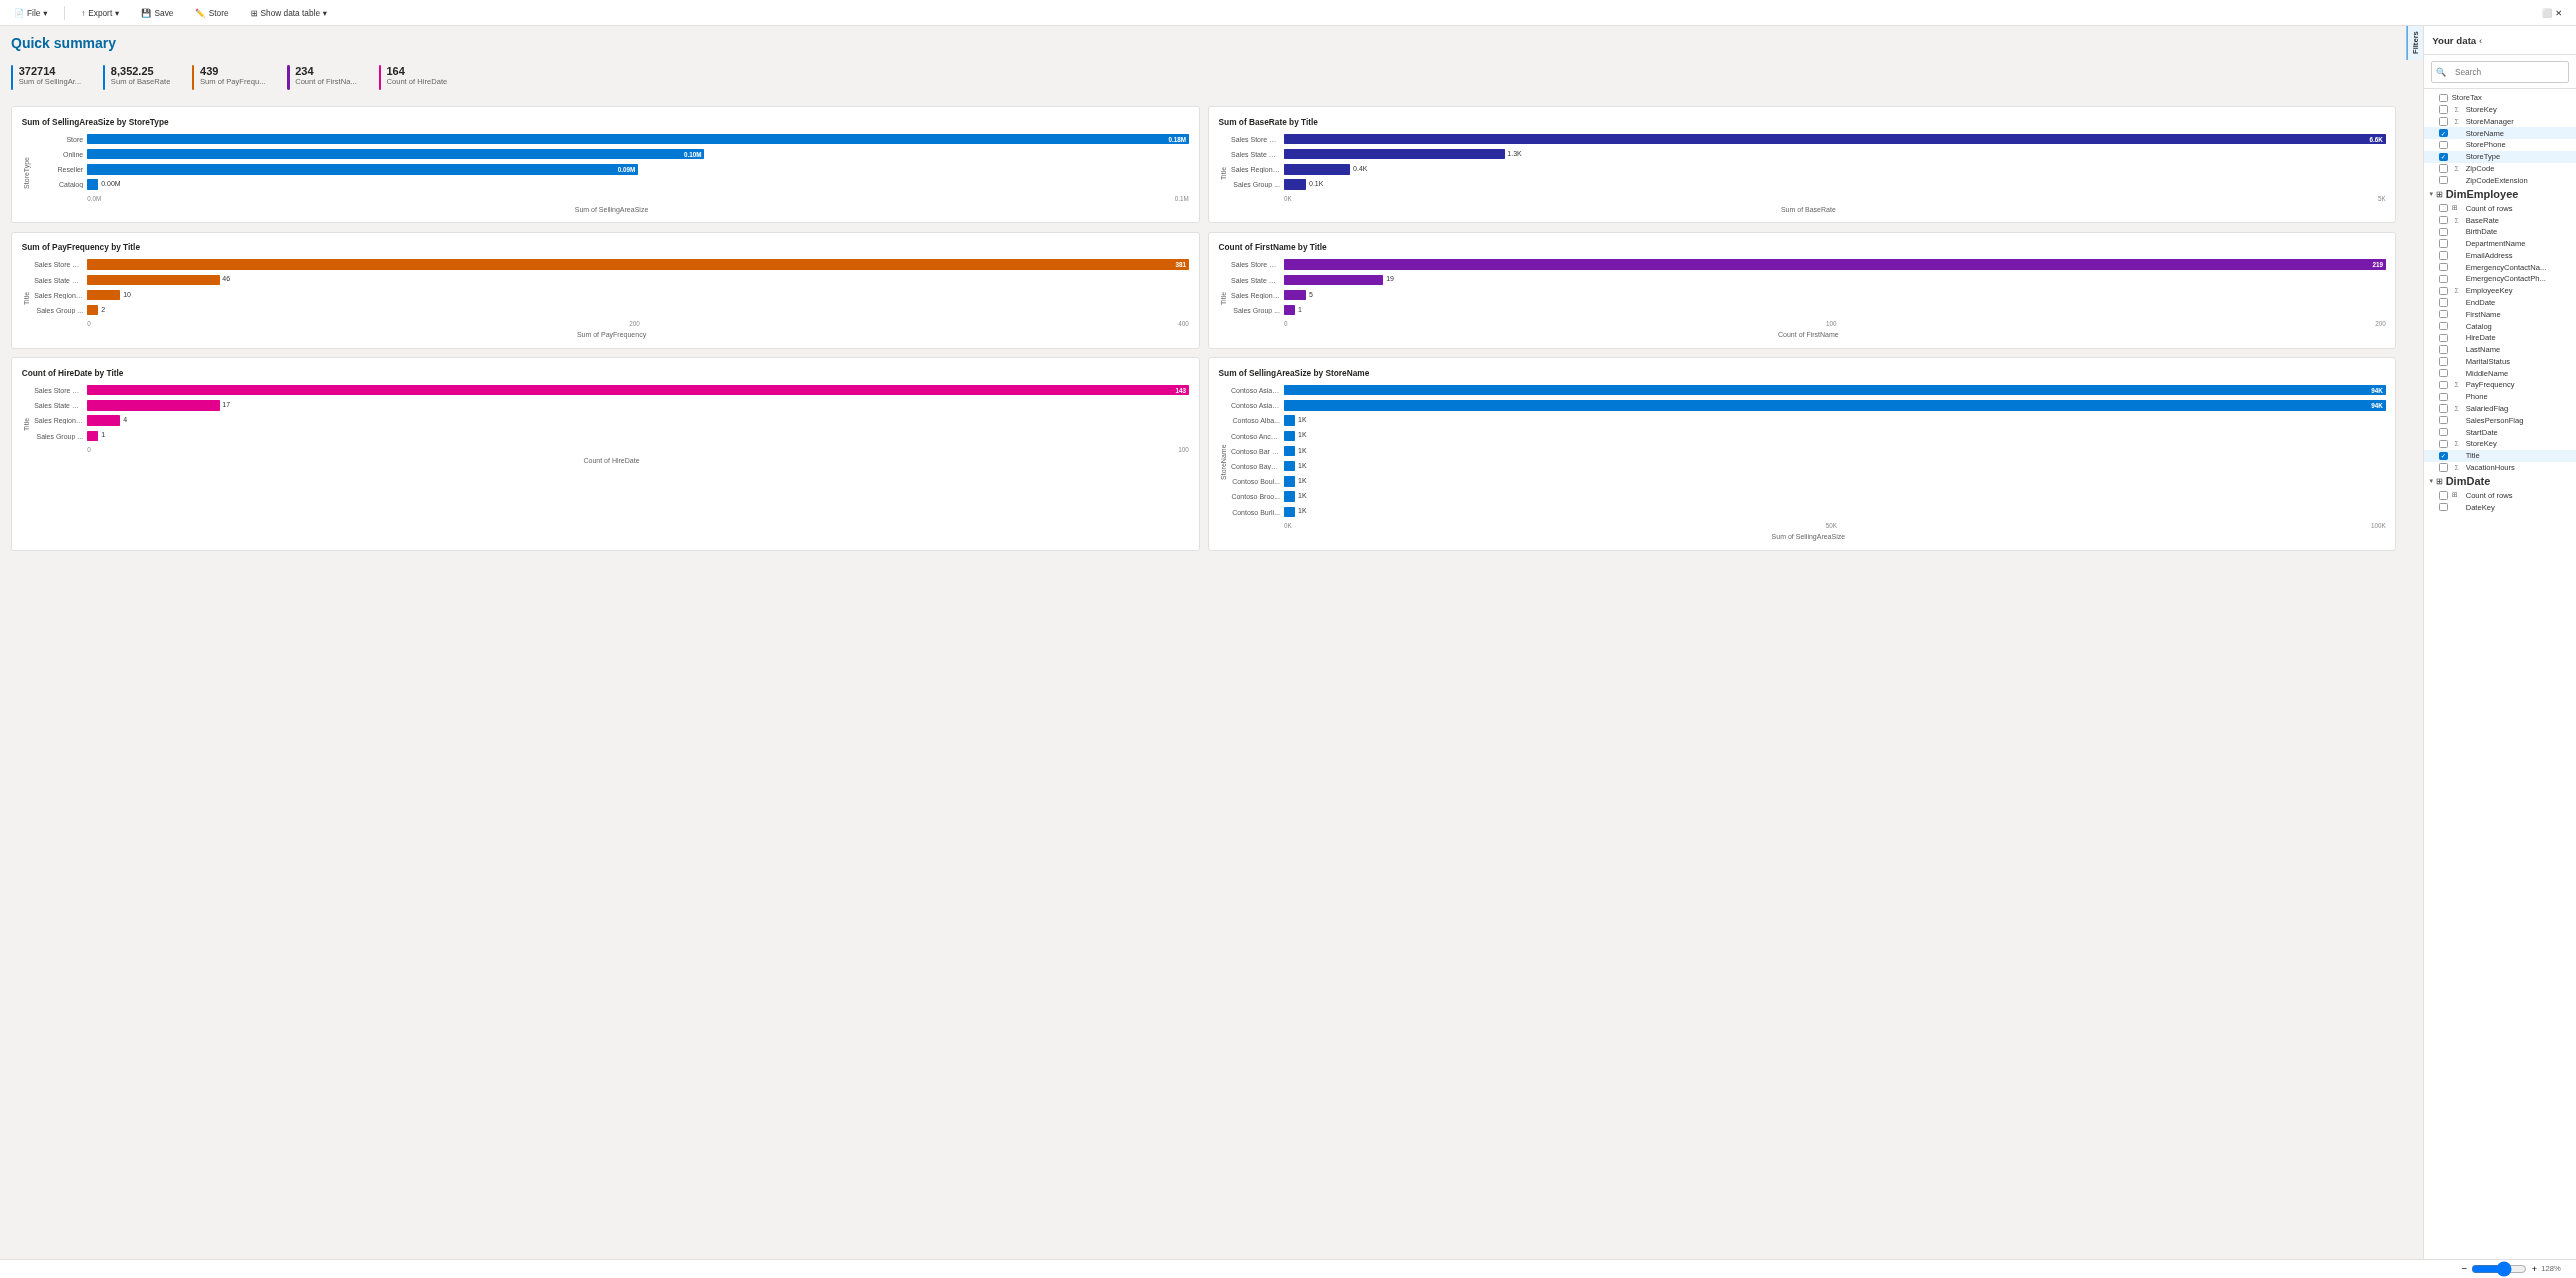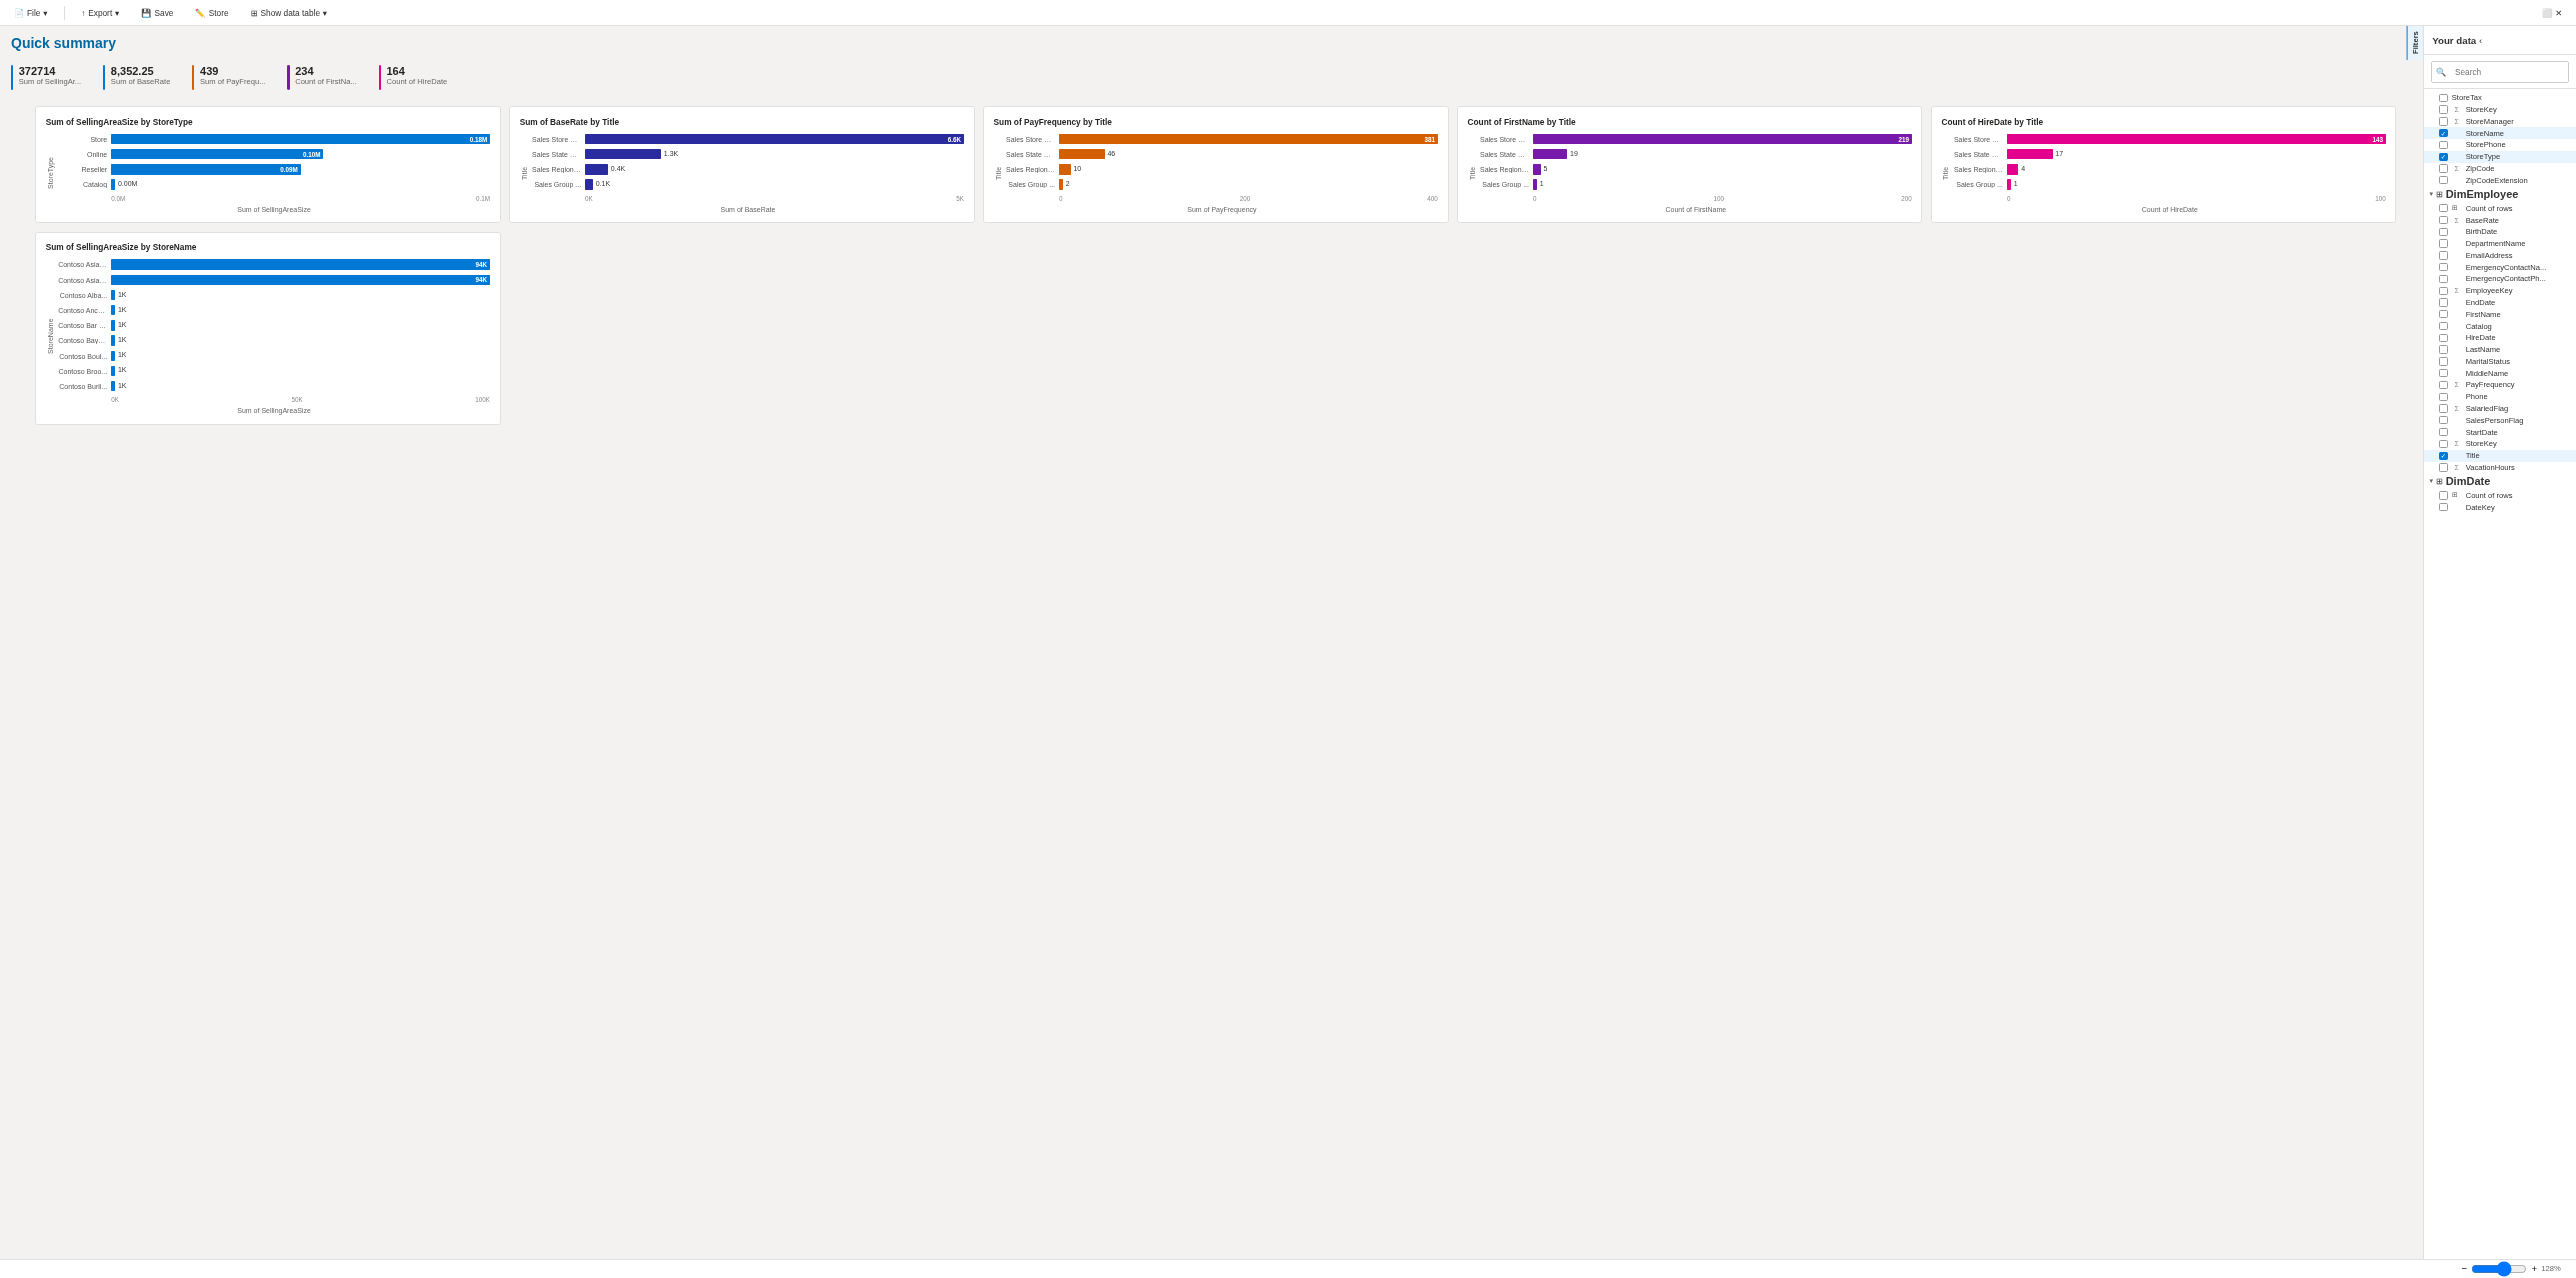--- a/index.html
+++ b/index.html
@@ -23,21 +23,21 @@
 
     
     .kpi-bar { display: flex; gap: 22px; margin-bottom: 11px; padding: 5.6px 0; }
     .kpi-item { display: flex; gap: 5.6px; align-items: flex-start; }
     .kpi-bar-indicator { width: 2.1px; height: 25px; border-radius: 1.4px; flex-shrink: 0; }
     .kpi-content { display: flex; flex-direction: column; }
     .kpi-value { font-size: 11px; font-weight: 600; color: #252423; }
     .kpi-label { font-size: 7.6px; color: #666; }
 
     
-    .charts-grid { display: grid; grid-template-columns: 1fr 1fr 1fr 1fr 1fr; gap: 8.3px; margin-left: 24px; }
+    .charts-grid { display: grid; grid-template-columns: 1fr 1fr; gap: 8.3px; }
     .chart-card { background: #fff; border-radius: 2.8px; border: 0.7px solid #e0e0e0; padding: 9.7px; }
     .chart-title { font-size: 8.3px; font-weight: 600; color: #252423; margin-bottom: 7px; }
     .bar-row { display: flex; align-items: center; gap: 4.2px; margin-bottom: 4.2px; }
     .bar-label { font-size: 7px; color: #555; width: 49px; text-align: right; flex-shrink: 0; white-space: nowrap; overflow: hidden; text-overflow: ellipsis; }
     .bar-container { flex: 1; height: 11px; position: relative; }
     .bar { height: 100%; border-radius: 0.7px; display: flex; align-items: center; padding-right: 2.8px; justify-content: flex-end; position: relative; }
     .bar-value { font-size: 6.3px; color: #fff; font-weight: 600; position: absolute; right: 2.8px; white-space: nowrap; }
     .bar-value-outside { font-size: 7px; color: #333; position: absolute; left: calc(100% + 2.8px); white-space: nowrap; }
     .axis-label { font-size: 7px; color: #666; text-align: center; margin-top: 4.2px; }
 

